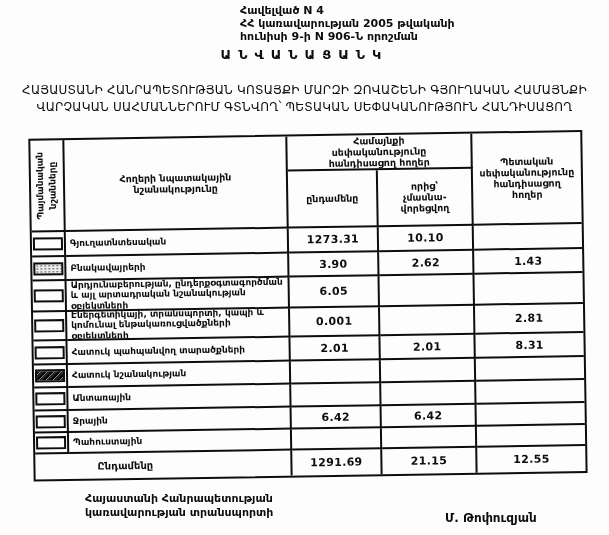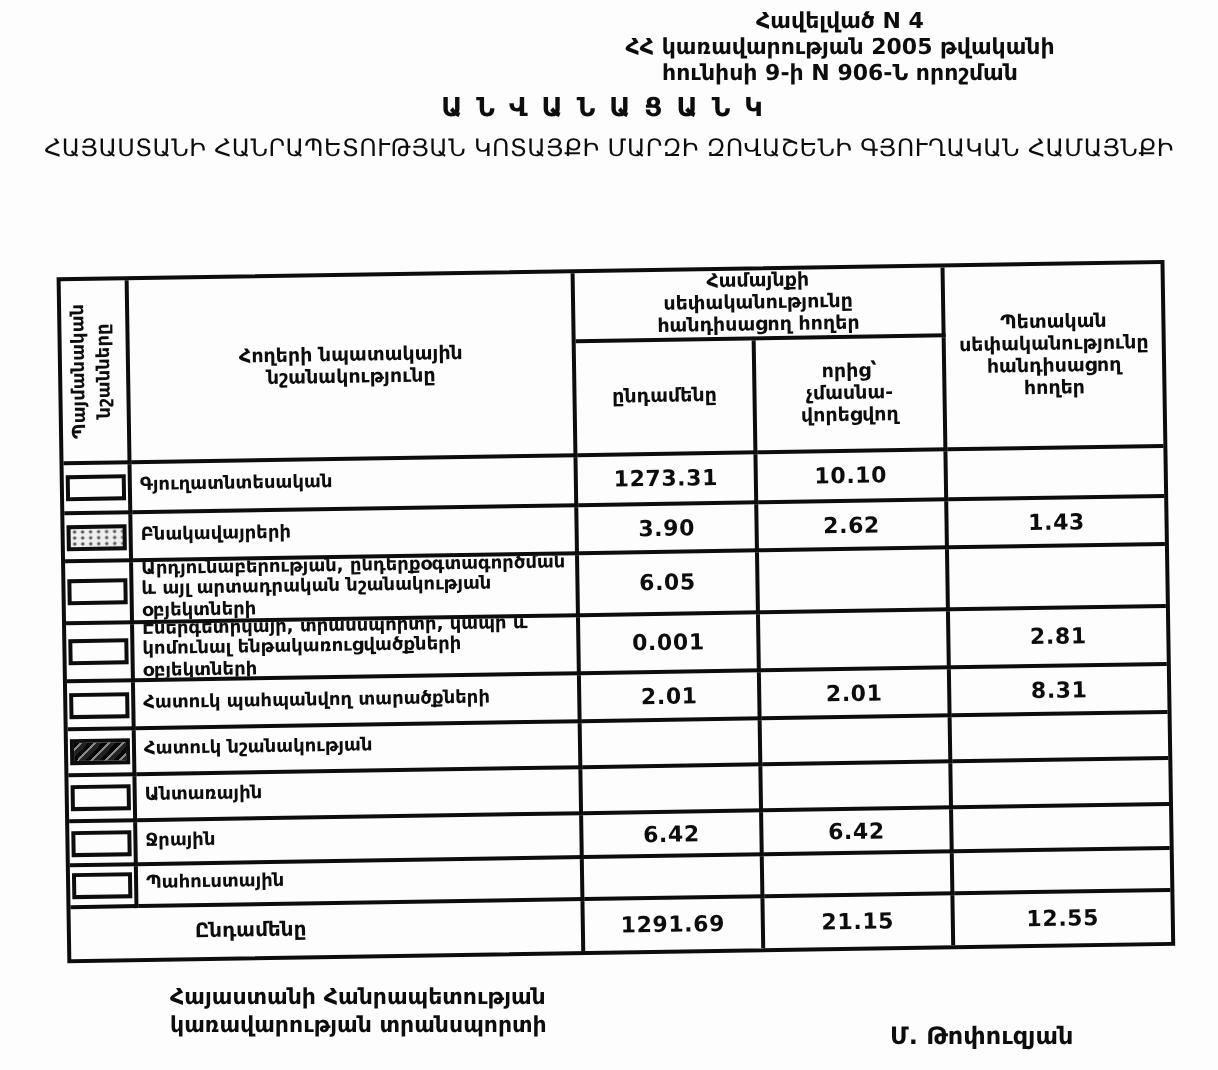--- a/index.html
+++ b/index.html
@@ -4,25 +4,25 @@
 <style>
   * { margin:0; padding:0; box-sizing:border-box; }
   body { background:#888; font-family:"DejaVu Sans", sans-serif; }
   .page {
     position:relative; width:609px; height:535px; background:#fdfdfd;
     color:#0d0d0d; overflow:hidden; margin:0 auto;
   }
   
   .doc-header {
     position:absolute; top:4px; left:240px; width:360px;
-    text-align:center; font-size:11px; font-weight:700; line-height:13px;
+    text-align:left; font-size:11px; font-weight:700; line-height:13px;
   }
   
   .doc-title { position:absolute; top:47px; left:0; width:609px; text-align:center; }
-  .doc-title .heading { font-size:13px; font-weight:700; letter-spacing:7px; margin-bottom:4px; }
+  .doc-title .heading { font-size:13px; font-weight:700; letter-spacing:7px; margin-bottom:20px; }
   .doc-title .tline { font-size:12px; font-weight:400; line-height:17px; letter-spacing:0.2px; }
 
   
   .landtable {
     position:absolute; top:138px; left:33px; width:554px;
     display:grid;
     grid-template-columns:34px 223px 90px 95px 108px;
     grid-template-rows:35px 57px 25px 24px 31px 29px 24px 23px 23px 22px 21px 25px;
     border:2px solid #0d0d0d;
     transform:rotate(-0.9deg); transform-origin:40px 300px;
@@ -67,20 +67,21 @@
 
   <div class="doc-header">
     <div>Հավելված N 4</div>
     <div>ՀՀ կառավարության 2005 թվականի</div>
     <div>հունիսի 9-ի N 906-Ն որոշման</div>
   </div>
 
   <div class="doc-title">
     <div class="heading">ԱՆՎԱՆԱՑԱՆԿ</div>
     <div class="tline">ՀԱՅԱՍՏԱՆԻ ՀԱՆՐԱՊԵՏՈՒԹՅԱՆ ԿՈՏԱՅՔԻ ՄԱՐԶԻ ԶՈՎԱՇԵՆԻ ԳՅՈՒՂԱԿԱՆ ՀԱՄԱՅՆՔԻ</div>
+    <div class="tline">ՎԱՐՉԱԿԱՆ ՍԱՀՄԱՆՆԵՐՈՒՄ ԳՏՆՎՈՂ՝ ՊԵՏԱԿԱՆ ՍԵՓԱԿԱՆՈՒԹՅՈՒՆ ՀԱՆԴԻՍԱՑՈՂ</div>
   </div>
 
   <div class="landtable">
 
     <div class="cell sym-col">
       <span class="vert">Պայմանական նշանները</span>
     </div>
     <div class="cell purpose-col">Հողերի  նպատակային նշանակությունը</div>
     <div class="cell group-head">Համայնքի սեփականությունը հանդիսացող հողեր</div>
     <div class="cell state-col no-r">Պետական սեփականությունը հանդիսացող հողեր</div>

